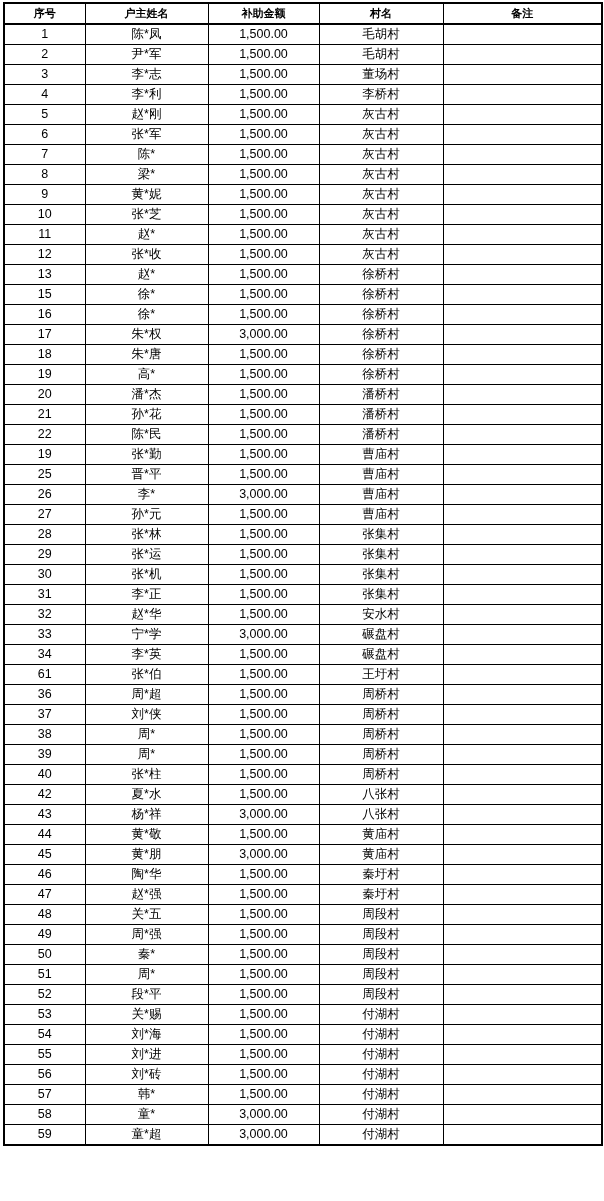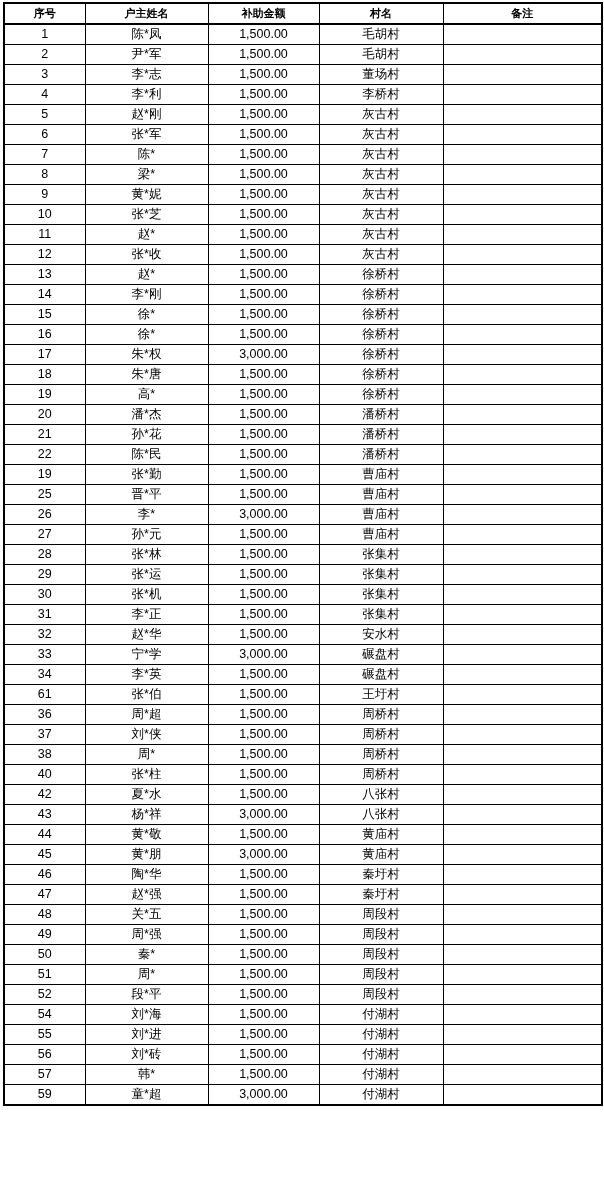--- a/index.html
+++ b/index.html
@@ -156,27 +156,20 @@
           <td></td>
         </tr>
         <tr>
           <td>13</td>
           <td>赵*</td>
           <td>1,500.00</td>
           <td>徐桥村</td>
           <td></td>
         </tr>
         <tr>
-          <td>14</td>
-          <td>李*刚</td>
-          <td>1,500.00</td>
-          <td>徐桥村</td>
-          <td></td>
-        </tr>
-        <tr>
           <td>15</td>
           <td>徐*</td>
           <td>1,500.00</td>
           <td>徐桥村</td>
           <td></td>
         </tr>
         <tr>
           <td>16</td>
           <td>徐*</td>
           <td>1,500.00</td>
@@ -324,20 +317,27 @@
           <td></td>
         </tr>
         <tr>
           <td>38</td>
           <td>周*</td>
           <td>1,500.00</td>
           <td>周桥村</td>
           <td></td>
         </tr>
         <tr>
+          <td>39</td>
+          <td>周*</td>
+          <td>1,500.00</td>
+          <td>周桥村</td>
+          <td></td>
+        </tr>
+        <tr>
           <td>40</td>
           <td>张*柱</td>
           <td>1,500.00</td>
           <td>周桥村</td>
           <td></td>
         </tr>
         <tr>
           <td>42</td>
           <td>夏*水</td>
           <td>1,500.00</td>
@@ -408,20 +408,27 @@
           <td></td>
         </tr>
         <tr>
           <td>52</td>
           <td>段*平</td>
           <td>1,500.00</td>
           <td>周段村</td>
           <td></td>
         </tr>
         <tr>
+          <td>53</td>
+          <td>关*赐</td>
+          <td>1,500.00</td>
+          <td>付湖村</td>
+          <td></td>
+        </tr>
+        <tr>
           <td>54</td>
           <td>刘*海</td>
           <td>1,500.00</td>
           <td>付湖村</td>
           <td></td>
         </tr>
         <tr>
           <td>55</td>
           <td>刘*进</td>
           <td>1,500.00</td>
@@ -432,20 +439,27 @@
           <td>56</td>
           <td>刘*砖</td>
           <td>1,500.00</td>
           <td>付湖村</td>
           <td></td>
         </tr>
         <tr>
           <td>57</td>
           <td>韩*</td>
           <td>1,500.00</td>
+          <td>付湖村</td>
+          <td></td>
+        </tr>
+        <tr>
+          <td>58</td>
+          <td>童*</td>
+          <td>3,000.00</td>
           <td>付湖村</td>
           <td></td>
         </tr>
         <tr>
           <td>59</td>
           <td>童*超</td>
           <td>3,000.00</td>
           <td>付湖村</td>
           <td></td>
         </tr>

